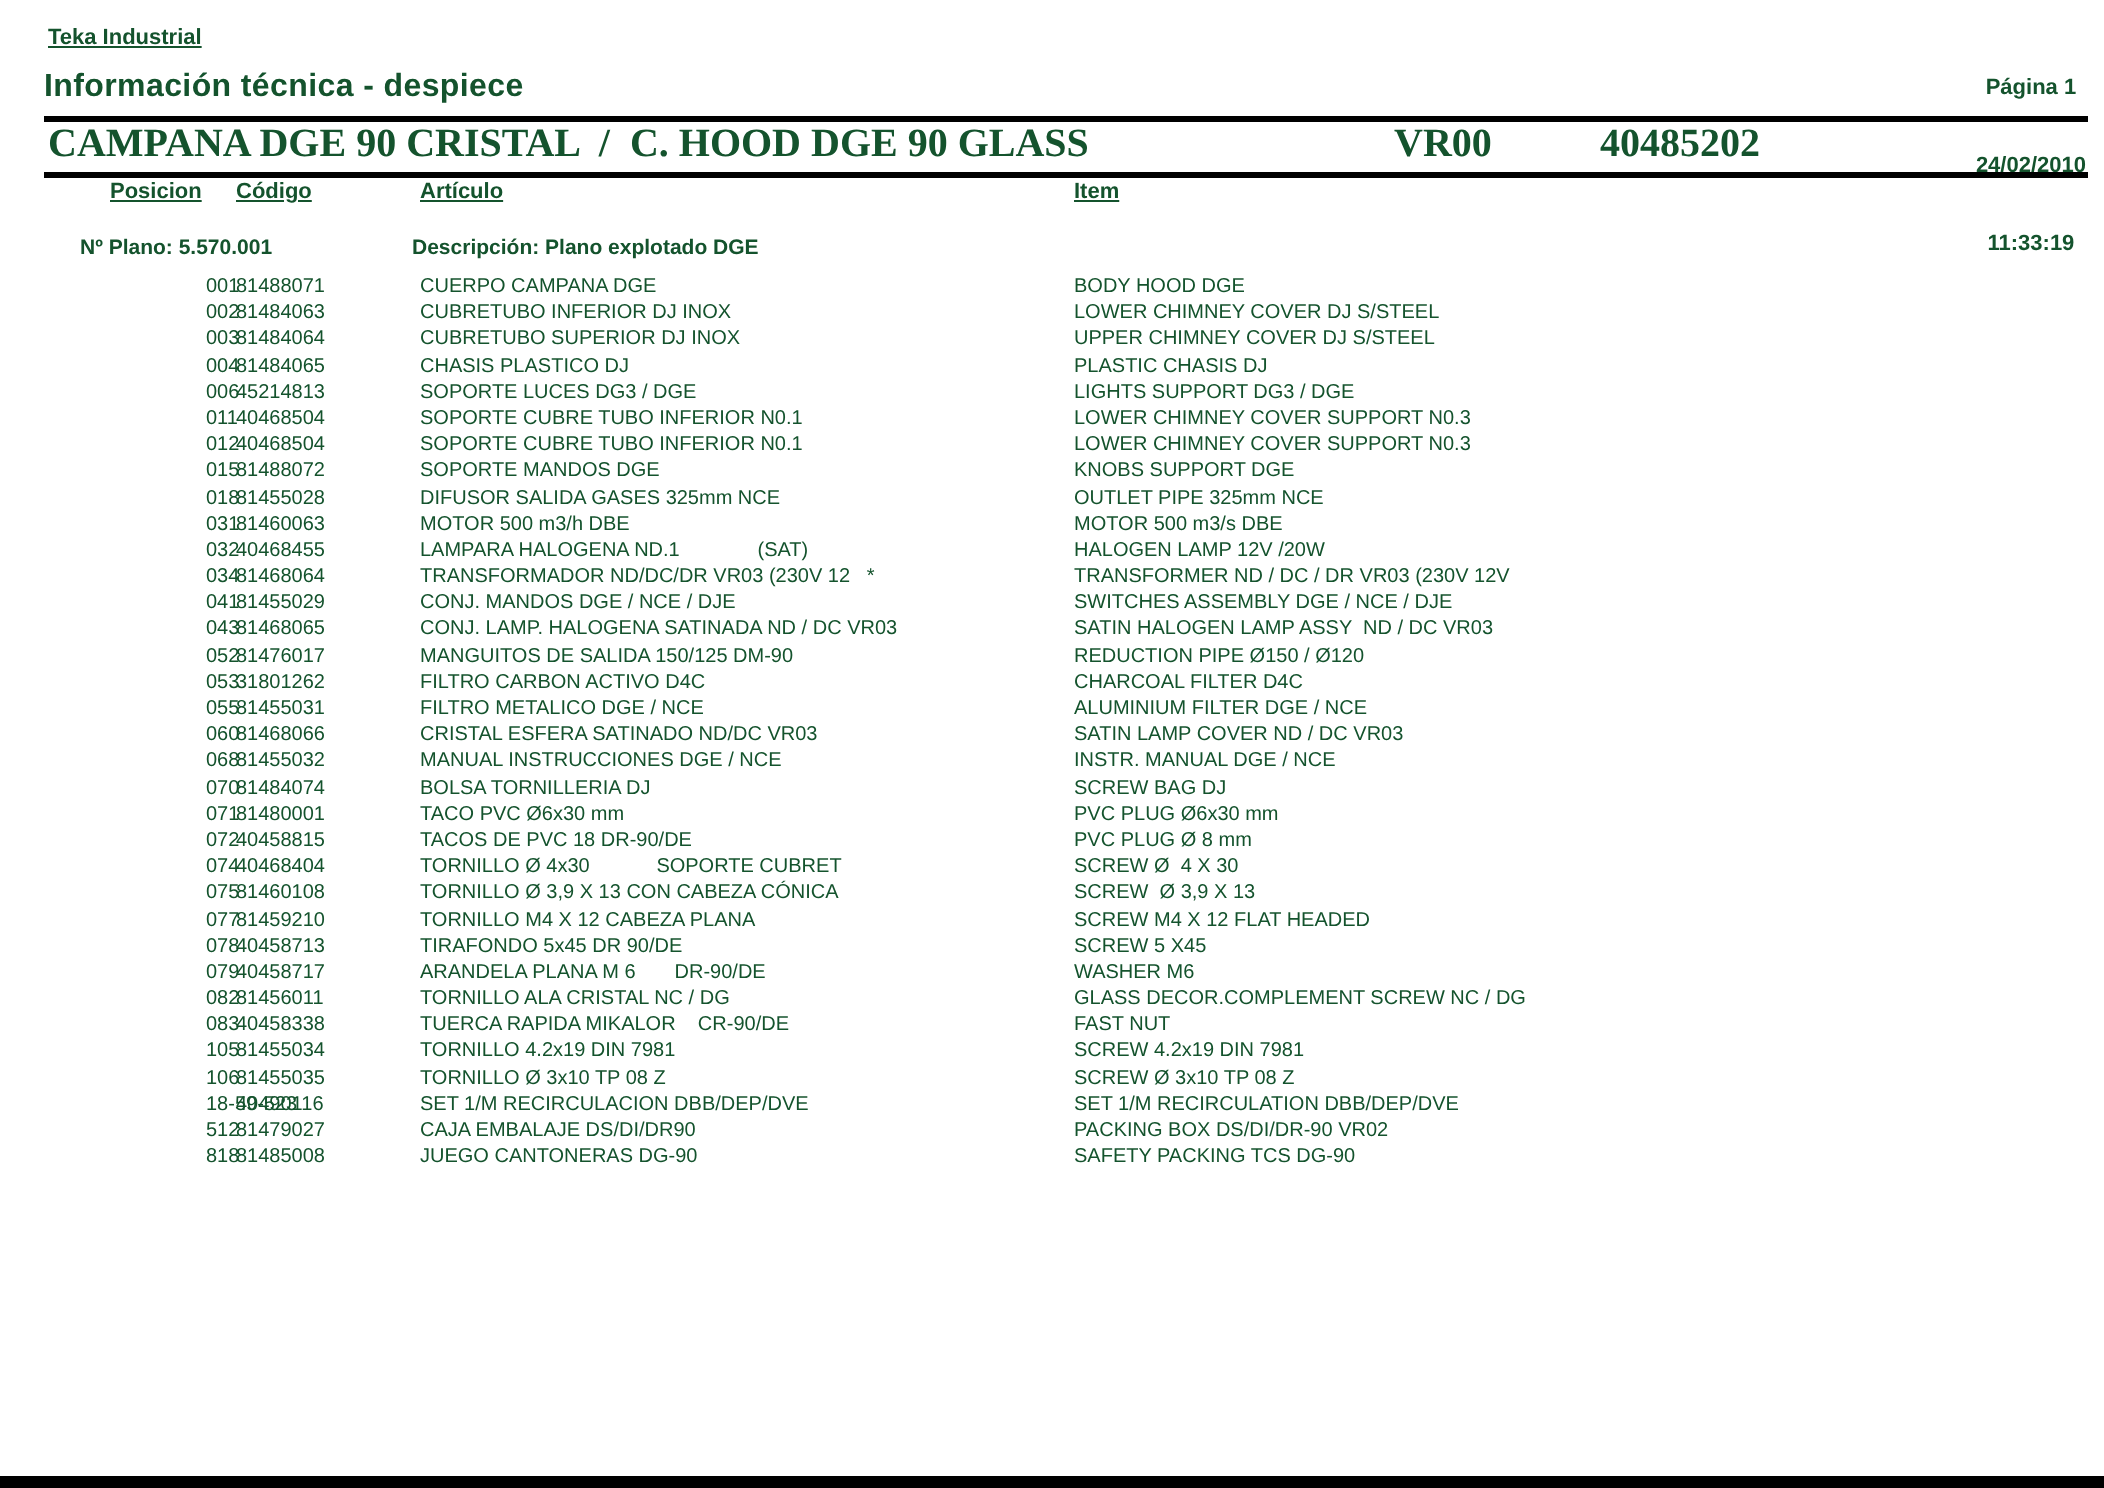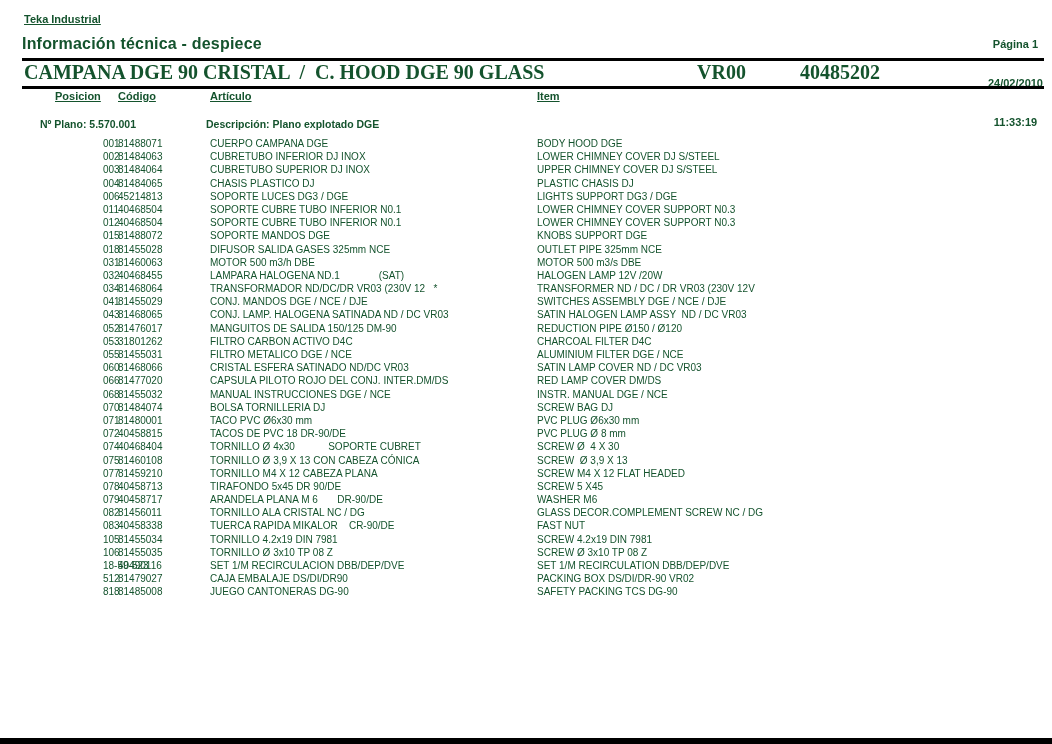--- a/index.html
+++ b/index.html
@@ -214,26 +214,20 @@
     <span class="c-art">FILTRO METALICO DGE / NCE</span>
     <span class="c-item">ALUMINIUM FILTER DGE / NCE</span>
   </div>
       <div class="t-row">
     <span class="c-pos">060</span>
     <span class="c-cod">81468066</span>
     <span class="c-art">CRISTAL ESFERA SATINADO ND/DC VR03</span>
     <span class="c-item">SATIN LAMP COVER ND / DC VR03</span>
   </div>
       <div class="t-row">
-    <span class="c-pos">066</span>
-    <span class="c-cod">81477020</span>
-    <span class="c-art">CAPSULA PILOTO ROJO DEL CONJ. INTER.DM/DS</span>
-    <span class="c-item">RED LAMP COVER DM/DS</span>
-  </div>
-      <div class="t-row">
     <span class="c-pos">068</span>
     <span class="c-cod">81455032</span>
     <span class="c-art">MANUAL INSTRUCCIONES DGE / NCE</span>
     <span class="c-item">INSTR. MANUAL DGE / NCE</span>
   </div>
       <div class="t-row">
     <span class="c-pos">070</span>
     <span class="c-cod">81484074</span>
     <span class="c-art">BOLSA TORNILLERIA DJ</span>
     <span class="c-item">SCREW BAG DJ</span>

